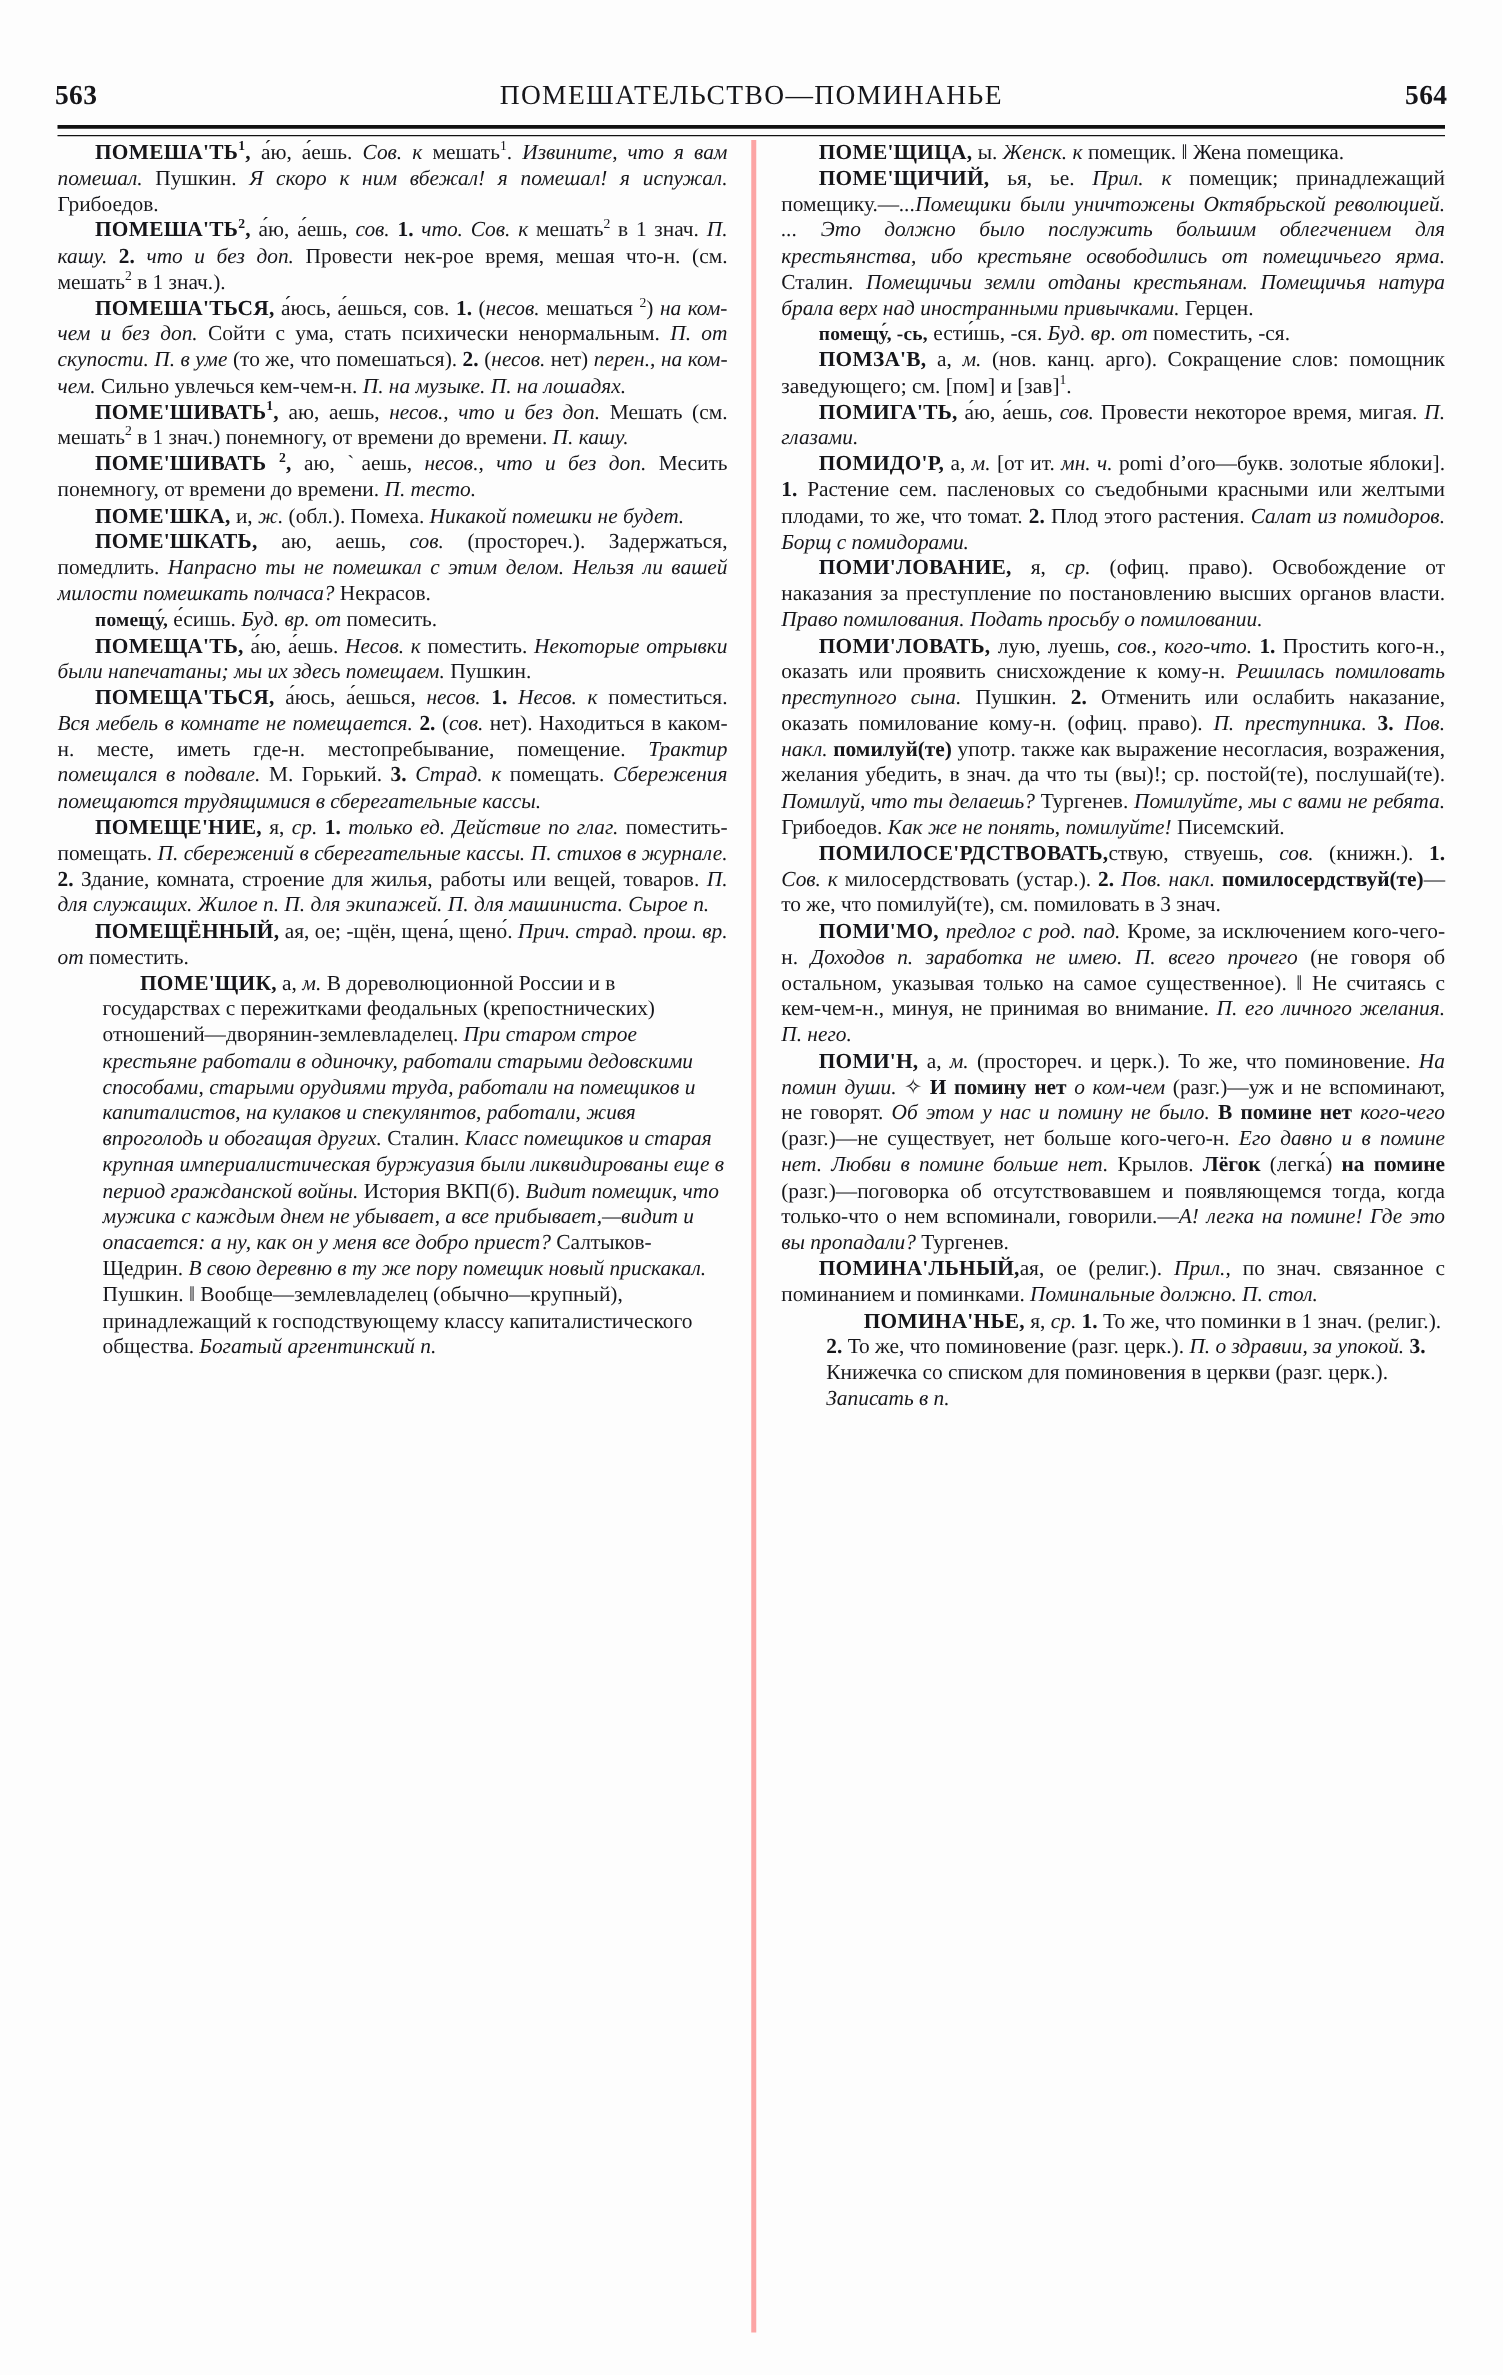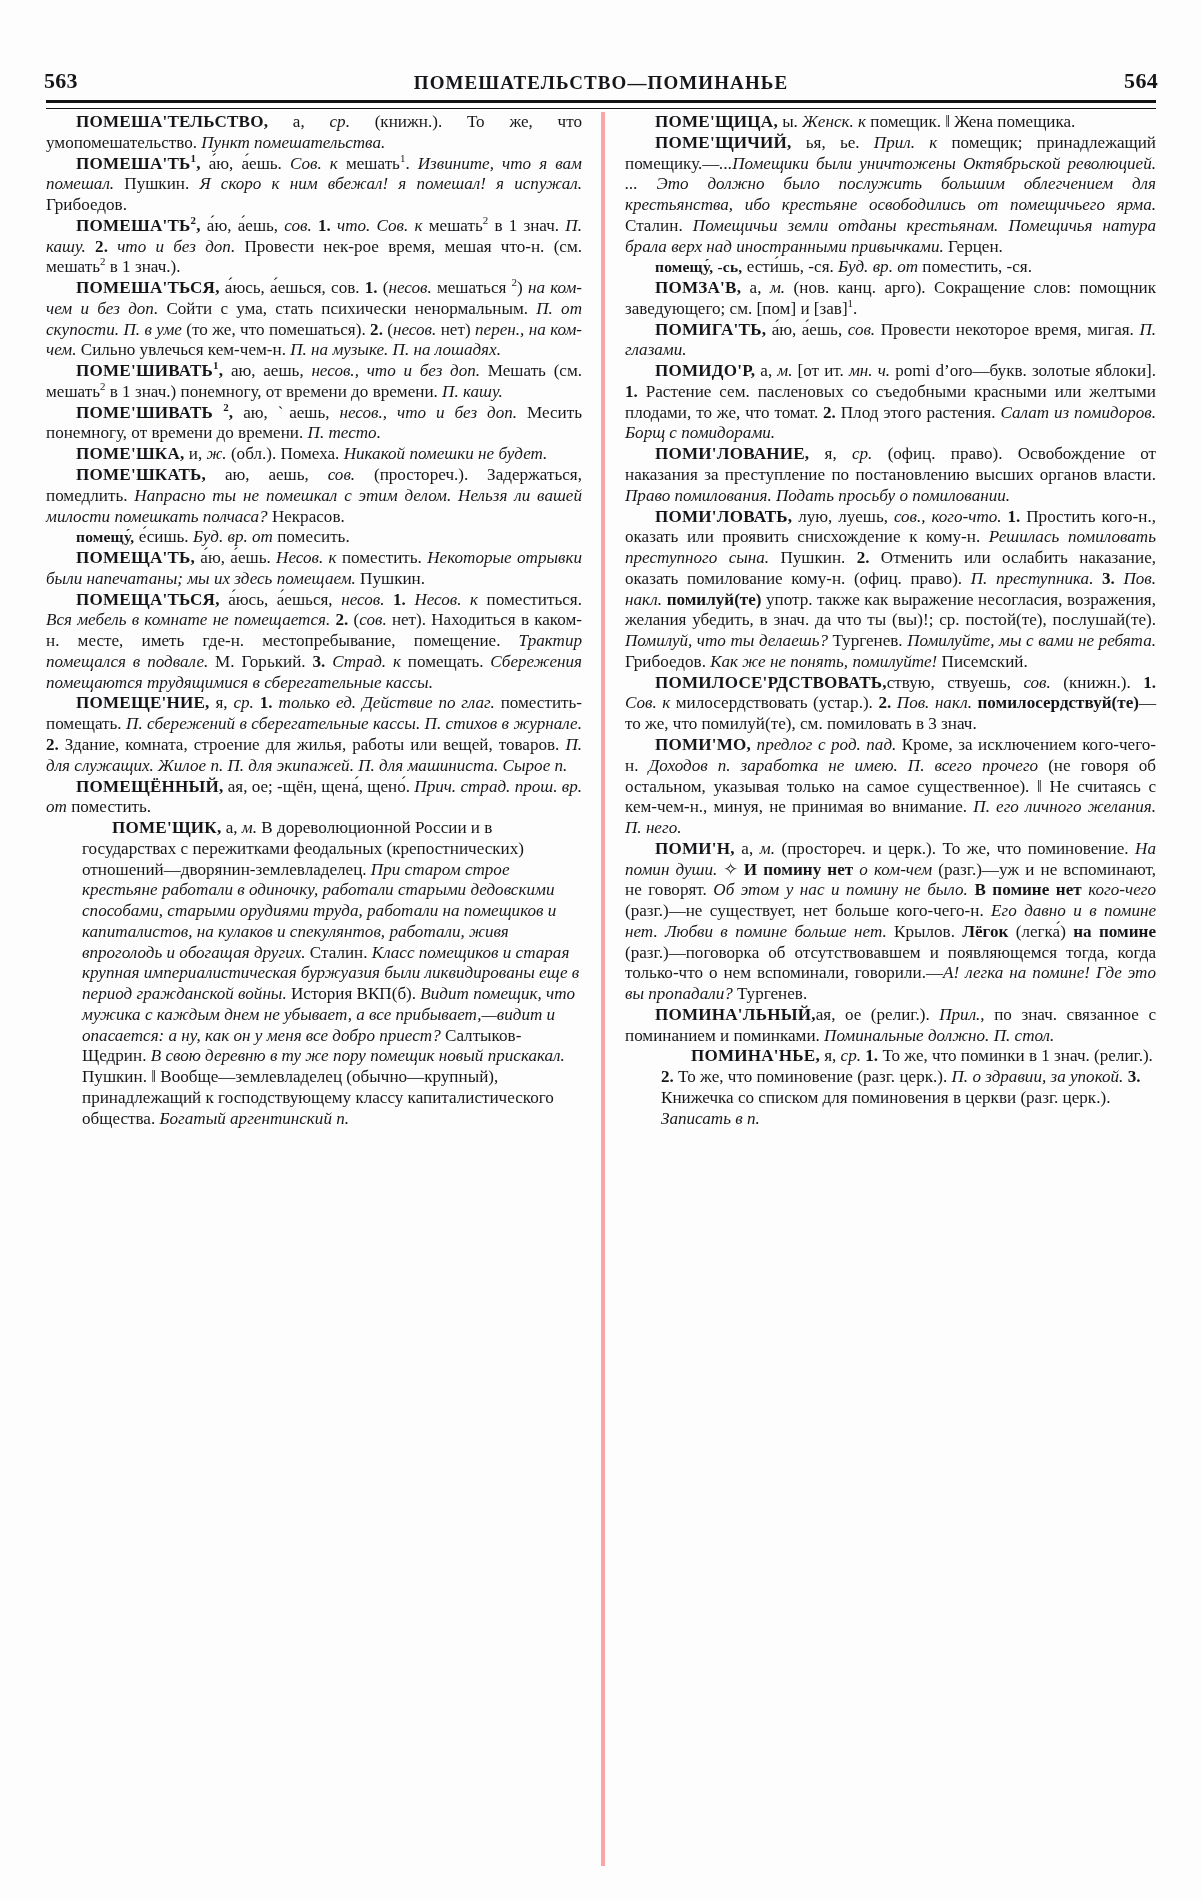--- a/index.html
+++ b/index.html
@@ -25,33 +25,33 @@
   }
 
   
   .running-head {
     position: absolute;
     left: 44px;
     right: 44px;
     top: 58px;
     height: 36px;
     display: flex;
-    align-items: flex-end;
+    align-items: center;
     justify-content: space-between;
     font-weight: bold;
     letter-spacing: 0.3px;
   }
   .folio {
     font-size: 22px;
     font-weight: bold;
     font-family: "Liberation Serif", serif;
   }
   .head-title {
-    font-size: 19px;
-    font-weight: bold;
+    font-size: 22px;
+    font-weight: normal;
     letter-spacing: 1.1px;
     text-align: center;
     flex: 1;
   }
   .head-rule {
     position: absolute;
     left: 46px;
     right: 46px;
     top: 100px;
     height: 5px;
@@ -109,21 +109,20 @@
   <div class="running-head">
     <span class="folio">563</span>
     <span class="head-title">ПОМЕШАТЕЛЬСТВО—ПОМИНАНЬЕ</span>
     <span class="folio">564</span>
   </div>
 
   <div class="head-rule"></div>
 
   <div class="columns">
     <div class="col col-left">
-        <p class="entry"><span class="hw">ПОМЕША'ТЕЛЬСТВО,</span><span> а, <i>ср.</i> (книжн.). То же, что умопомешательство. <i>Пункт помешательства.</i></span></p>
         <p class="entry"><span class="hw">ПОМЕША'ТЬ<sup>1</sup>,</span><span> а́ю, а́ешь. <i>Сов. к</i> мешать<sup>1</sup>. <i>Извините, что я вам помешал.</i> Пушкин. <i>Я скоро к ним вбежал! я помешал! я испужал.</i> Грибоедов.</span></p>
         <p class="entry"><span class="hw">ПОМЕША'ТЬ<sup>2</sup>,</span><span> а́ю, а́ешь, <i>сов.</i> <b>1.</b> <i>что. Сов. к</i> мешать<sup>2</sup> в 1 знач. <i>П. кашу.</i> <b>2.</b> <i>что и без доп.</i> Провести нек-рое время, мешая что-н. (см. мешать<sup>2</sup> в 1 знач.).</span></p>
         <p class="entry"><span class="hw">ПОМЕША'ТЬСЯ,</span><span> а́юсь, а́ешься, сов. <b>1.</b> (<i>несов.</i> мешаться <sup>2</sup>) <i>на ком-чем и без доп.</i> Сойти с ума, стать психически ненормальным. <i>П. от скупости. П. в уме</i> (то же, что помешаться). <b>2.</b> (<i>несов.</i> нет) <i>перен., на ком-чем.</i> Сильно увлечься кем-чем-н. <i>П. на музыке. П. на лошадях.</i></span></p>
         <p class="entry"><span class="hw">ПОМЕ'ШИВАТЬ<sup>1</sup>,</span><span> аю, аешь, <i>несов., что и без доп.</i> Мешать (см. мешать<sup>2</sup> в 1 знач.) понемногу, от времени до времени. <i>П. кашу.</i></span></p>
         <p class="entry"><span class="hw">ПОМЕ'ШИВАТЬ <sup>2</sup>,</span><span> аю, ˋаешь, <i>несов., что и без доп.</i> Месить понемногу, от времени до времени. <i>П. тесто.</i></span></p>
         <p class="entry"><span class="hw">ПОМЕ'ШКА,</span><span> и, <i>ж.</i> (обл.). Помеха. <i>Никакой помешки не будет.</i></span></p>
         <p class="entry"><span class="hw">ПОМЕ'ШКАТЬ,</span><span> аю, аешь, <i>сов.</i> (простореч.). Задержаться, помедлить. <i>Напрасно ты не помешкал с этим делом. Нельзя ли вашей милости помешкать полчаса?</i> Некрасов.</span></p>
         <p class="entry"><span class="hw-sm">помещу́,</span><span> е́сишь. <i>Буд. вр. от</i> помесить.</span></p>
         <p class="entry"><span class="hw">ПОМЕЩА'ТЬ,</span><span> а́ю, а́ешь. <i>Несов. к</i> поместить. <i>Некоторые отрывки были напечатаны; мы их здесь помещаем.</i> Пушкин.</span></p>
         <p class="entry"><span class="hw">ПОМЕЩА'ТЬСЯ,</span><span> а́юсь, а́ешься, <i>несов.</i> <b>1.</b> <i>Несов. к</i> поместиться. <i>Вся мебель в комнате не помещается.</i> <b>2.</b> (<i>сов.</i> нет). Находиться в каком-н. месте, иметь где-н. местопребывание, помещение. <i>Трактир помещался в подвале.</i> М. Горький. <b>3.</b> <i>Страд. к</i> помещать. <i>Сбережения помещаются трудящимися в сберегательные кассы.</i></span></p>

